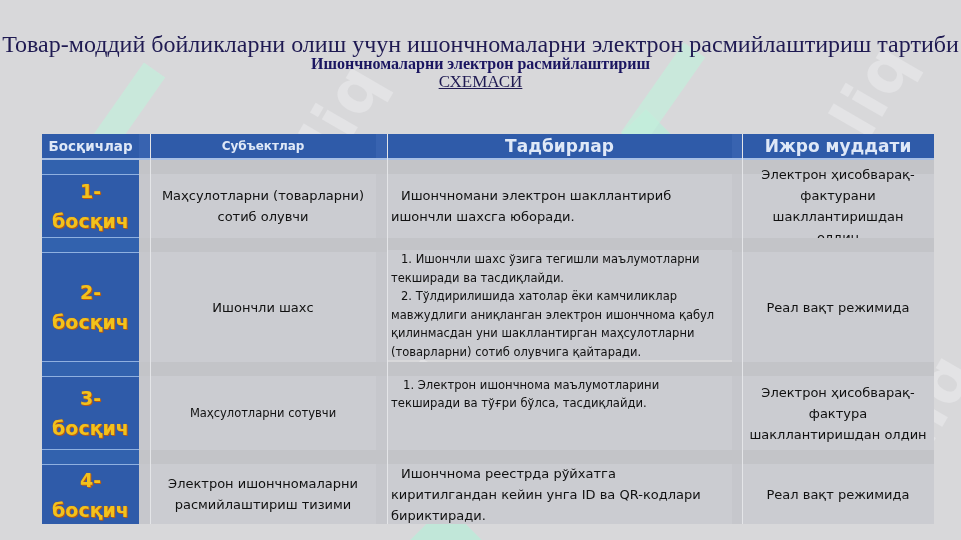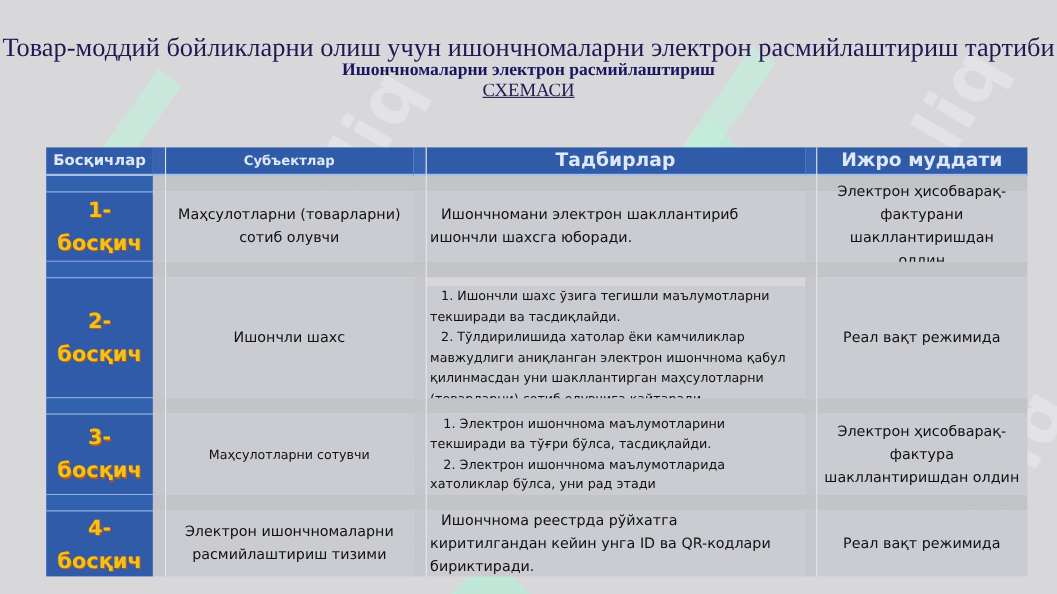--- a/index.html
+++ b/index.html
@@ -116,37 +116,36 @@
   <div class="cell txt13" style="left:700px;top:40px;width:192px;height:64px;padding:0 10px;">Электрон ҳисобварақ-фактурани шакллантиришдан олдин</div>
 
   <div class="stepspacer" style="top:104px;height:14px;"></div>
   <div class="band" style="top:104px;"></div>
 
   <div class="stepcell" style="top:118px;height:110px;">
     <span class="step-num">2-</span>
     <span class="step-word">босқич</span>
   </div>
   <div class="cell txt13" style="left:108px;top:118px;width:226px;height:110px;">Ишончли шахс</div>
-  <div class="cell cell-l txt11" style="left:345px;top:126px;width:345px;height:110px;padding-left:4px;padding-right:8px;flex-direction:column;align-items:flex-start;">
+  <div class="cell cell-l txt11" style="left:345px;top:116px;width:345px;height:110px;padding-left:4px;padding-right:8px;flex-direction:column;align-items:flex-start;">
     <span style="text-indent:10px;display:block;">1. Ишончли шахс ўзига тегишли маълумотларни текширади ва тасдиқлайди.</span>
     <span style="text-indent:10px;display:block;">2. Тўлдирилишида хатолар ёки камчиликлар мавжудлиги аниқланган электрон ишончнома қабул қилинмасдан уни шакллантирган маҳсулотларни (товарларни) сотиб олувчига қайтаради.</span>
   </div>
   <div class="cell txt13" style="left:700px;top:118px;width:192px;height:110px;">Реал вақт режимида</div>
 
   <div class="stepspacer" style="top:228px;height:14px;"></div>
   <div class="band" style="top:228px;"></div>
 
   <div class="stepcell" style="top:242px;height:74px;">
     <span class="step-num">3-</span>
     <span class="step-word">босқич</span>
   </div>
   <div class="cell" style="left:108px;top:242px;width:226px;height:74px;font-size:11.5px;">Маҳсулотларни сотувчи</div>
   <div class="cell cell-l txt12" style="left:345px;top:242px;width:345px;height:74px;padding-left:4px;padding-right:50px;flex-direction:column;align-items:flex-start;">
     <span style="text-indent:12px;display:block;">1. Электрон ишончнома маълумотларини текширади ва тўғри бўлса, тасдиқлайди.</span>
-    <span style="text-indent:12px;display:block;">2. Электрон ишончнома маълумотларида хатоликлар бўлса, уни рад этади</span>
   </div>
   <div class="cell txt13" style="left:700px;top:242px;width:192px;height:74px;padding:0 2px;">Электрон ҳисобварақ-фактура шакллантиришдан олдин</div>
 
   <div class="stepspacer" style="top:316px;height:14px;"></div>
   <div class="band" style="top:316px;"></div>
 
   <div class="stepcell" style="top:330px;height:60px;border-bottom:none;">
     <span class="step-num">4-</span>
     <span class="step-word">босқич</span>
   </div>

